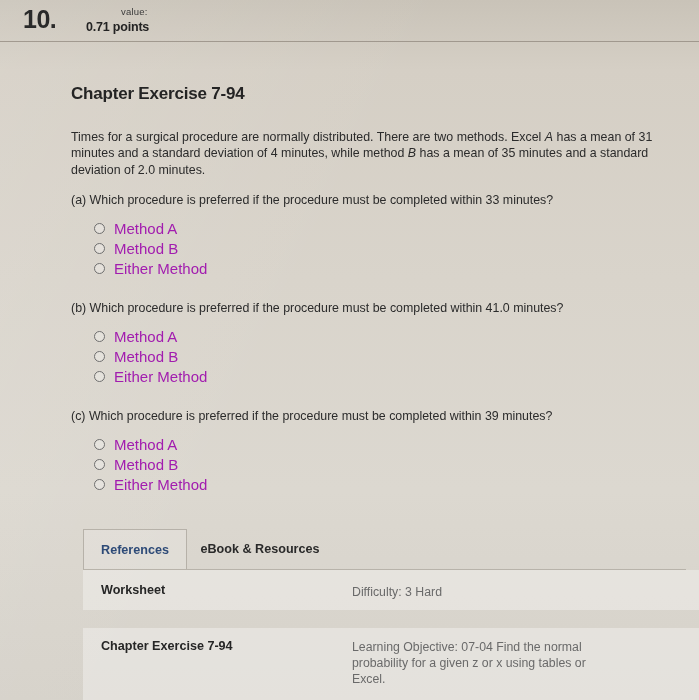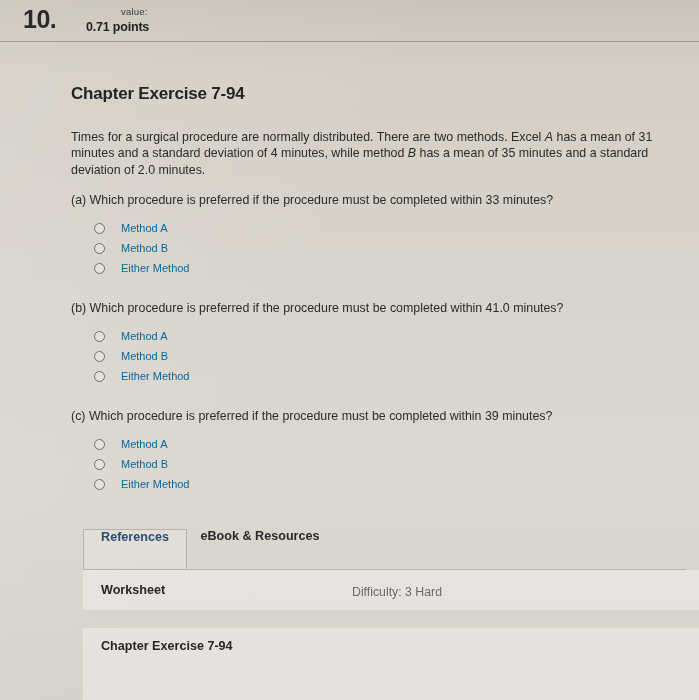--- a/index.html
+++ b/index.html
@@ -106,37 +106,37 @@
   .radio {
     width: 11px;
     height: 11px;
     border: 1.4px solid #6f6f6f;
     border-radius: 50%;
     background: rgba(255,255,255,0.28);
     box-sizing: border-box;
     flex: 0 0 auto;
   }
   .option-label {
-    margin-left: 16px;
-    font-size: 11px;
-    color: #0369a1;
+    margin-left: 9px;
+    font-size: 15px;
+    color: #a21caf;
   }
 
   
   .tabs {
     position: absolute;
     left: 83px; top: 529px;
     height: 40px;
   }
   .tab {
     position: absolute;
     top: 0;
     height: 40px;
     display: flex;
-    align-items: flex-start;
+    align-items: center;
     justify-content: center;
     font-size: 12.6px;
     font-weight: bold;
     box-sizing: border-box;
   }
   .tab-active {
     left: 0;
     width: 104px;
     color: #2d4a77;
     border: 1px solid rgba(130,124,112,0.45);
@@ -263,13 +263,14 @@
   </div>
 </div>
 <div class="tabs-rule"></div>
 
 <div class="frow frow-1">
   <div class="frow-title">Worksheet</div>
   <div class="frow-meta">Difficulty: 3 Hard</div>
 </div>
 <div class="frow frow-2">
   <div class="frow-title">Chapter Exercise 7-94</div>
+  <div class="frow-meta">Learning Objective: 07-04 Find the normal probability for a given z or x using tables or Excel.</div>
 </div>
 
 </body></html>

